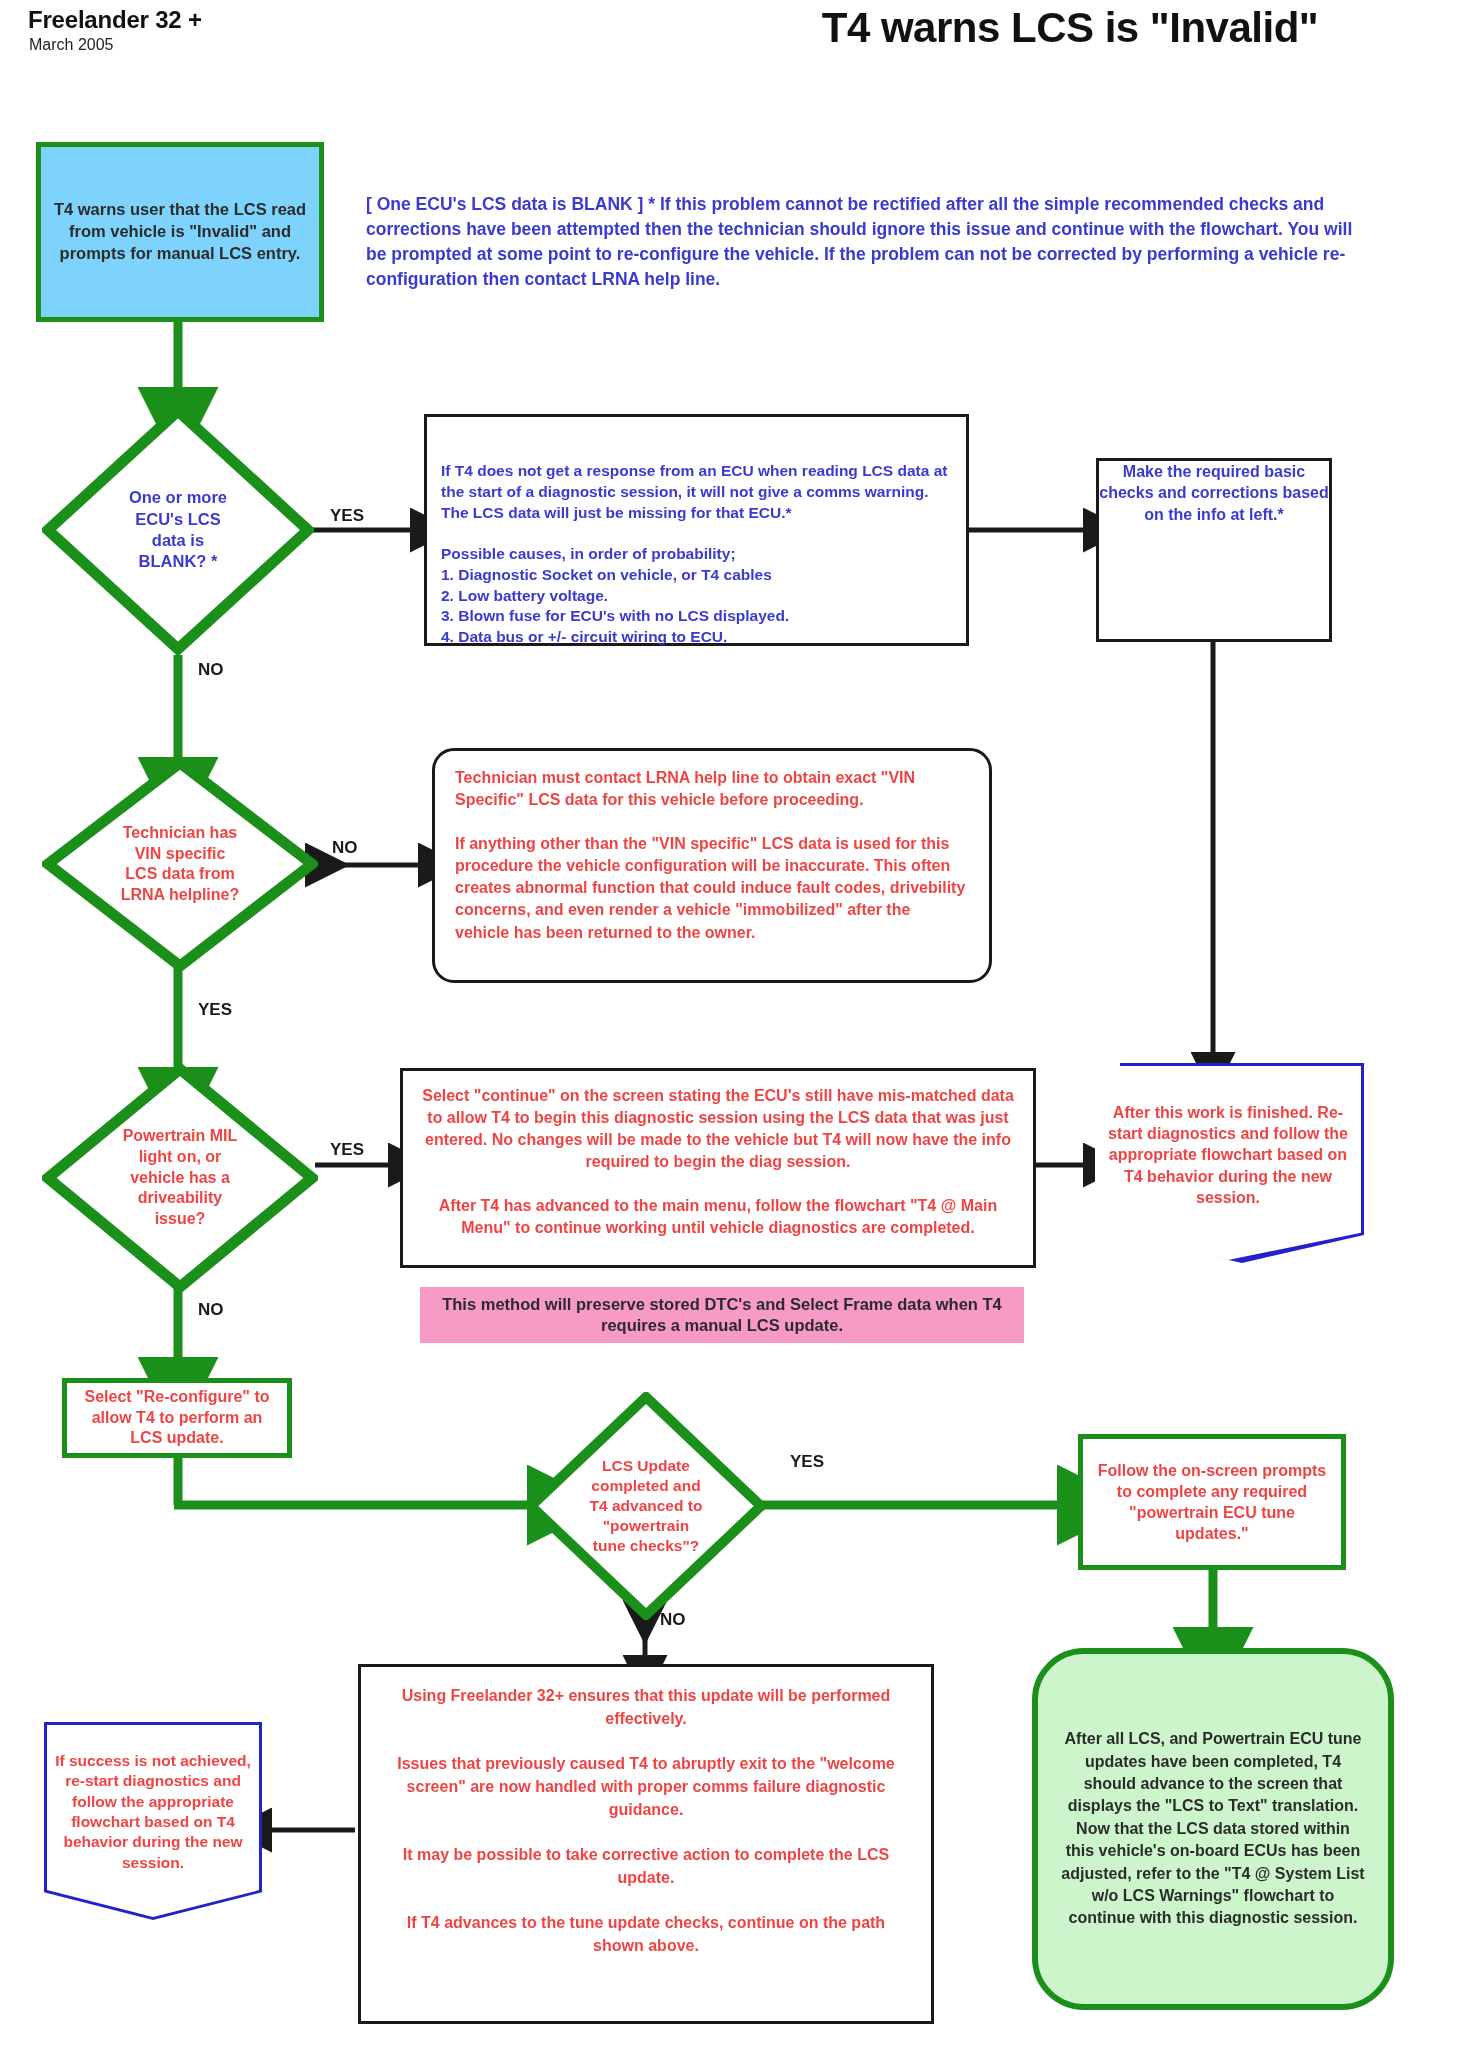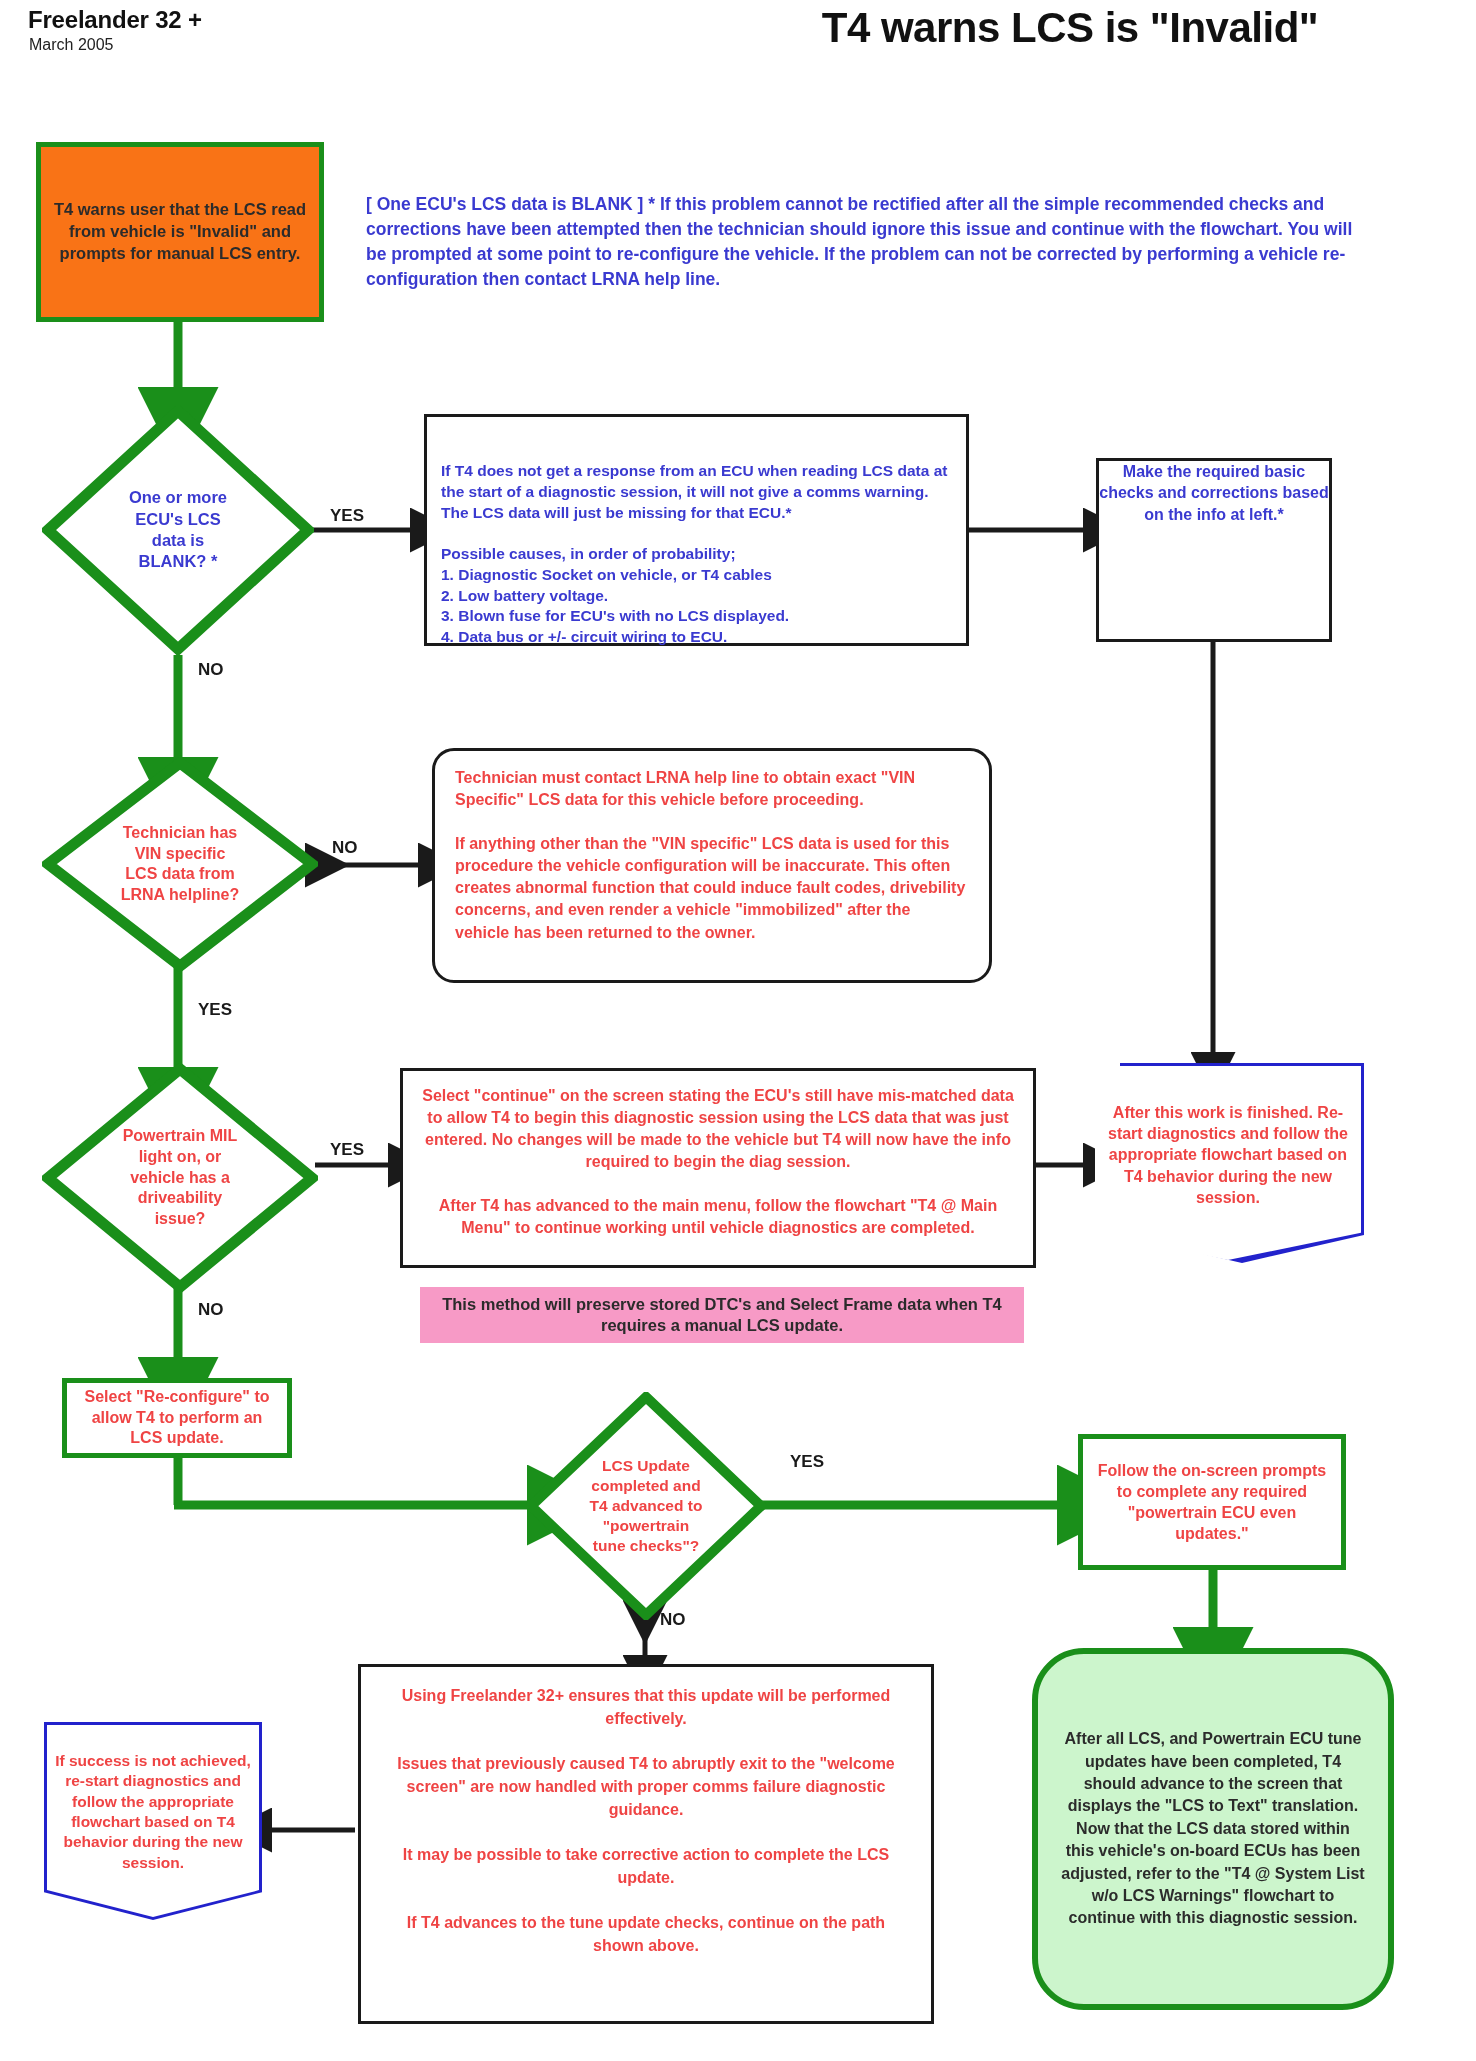--- a/index.html
+++ b/index.html
@@ -46,21 +46,21 @@
   .box{
     display:flex; align-items:center; justify-content:center;
     padding:8px 10px;
   }
   .green-box{
     border:5px solid #1a8f1a;
     background:#ffffff;
   }
   .green-box-pink{
     border:5px solid #1a8f1a;
-    background:#f97316;
+    background:#7dd3fc;
   }
   .black-box{
     border:3px solid #1a1a1a;
     background:#ffffff;
   }
   .black-round{
     border:3px solid #1a1a1a;
     background:#ffffff;
     border-radius:22px;
   }
@@ -265,21 +265,21 @@
     <div class="dia-label" style="left:12%;width:76%;top:20%;height:60%;">
       <div class="ntext c tx-dark" style="font-size:15.5px;line-height:1.3;">LCS Update
 completed and
 T4 advanced to
 "powertrain
 tune checks"?</div>
     </div>
   </div>
 
   <div class="abs box green-box" style="left:1078px;top:1434px;width:268px;height:136px;">
-    <div class="ntext c tx-dark" style="font-size:16px;line-height:1.32;">Follow the on-screen prompts to complete any required "powertrain ECU  even updates."</div>
+    <div class="ntext c tx-dark" style="font-size:16px;line-height:1.32;">Follow the on-screen prompts to complete any required "powertrain ECU  tune updates."</div>
   </div>
 
   <div class="abs black-box" style="left:358px;top:1664px;width:576px;height:360px;padding:18px 20px;display:flex;align-items:flex-start;">
     <div class="ntext c tx-dark" style="font-size:16px;line-height:1.42;">Using Freelander 32+ ensures that this update will be performed effectively.
 
 Issues that previously caused T4 to abruptly exit to the "welcome screen" are now handled with proper comms failure diagnostic guidance.
 
 It may be possible to take corrective action to complete the LCS update.
 
 If T4 advances to the tune update checks, continue on the path shown above.</div>

